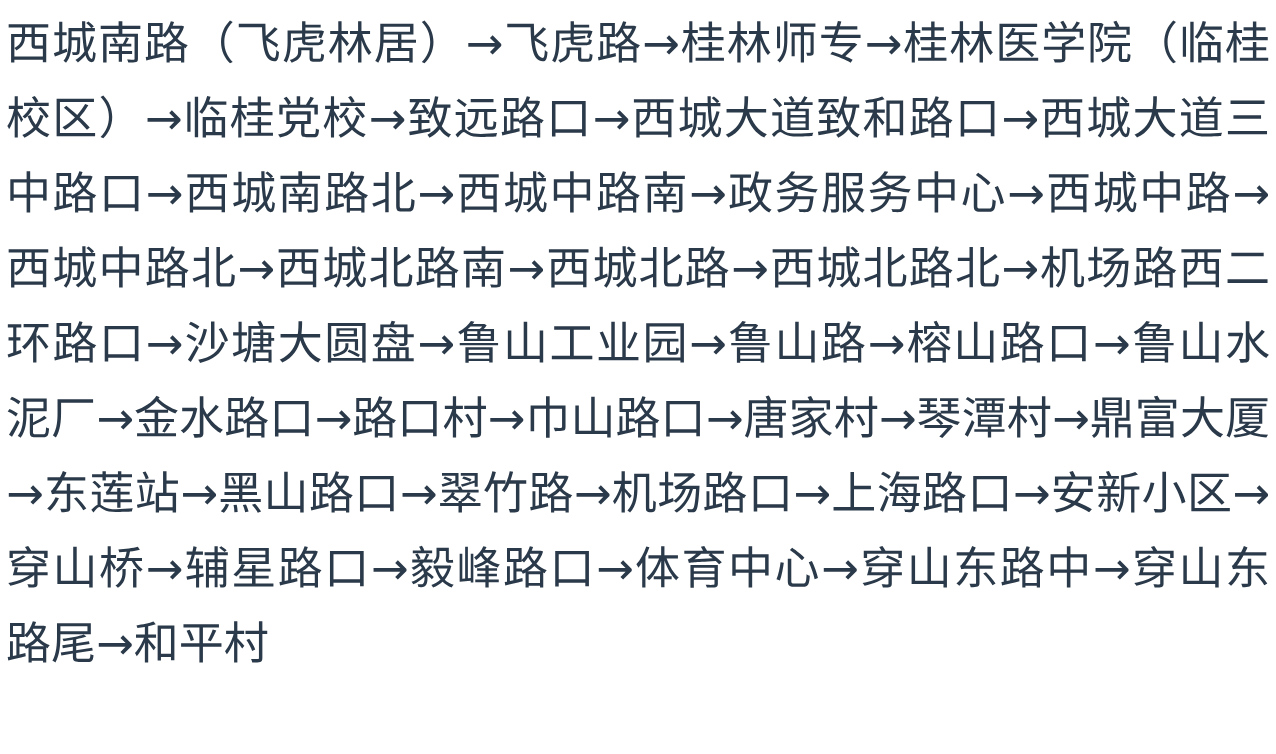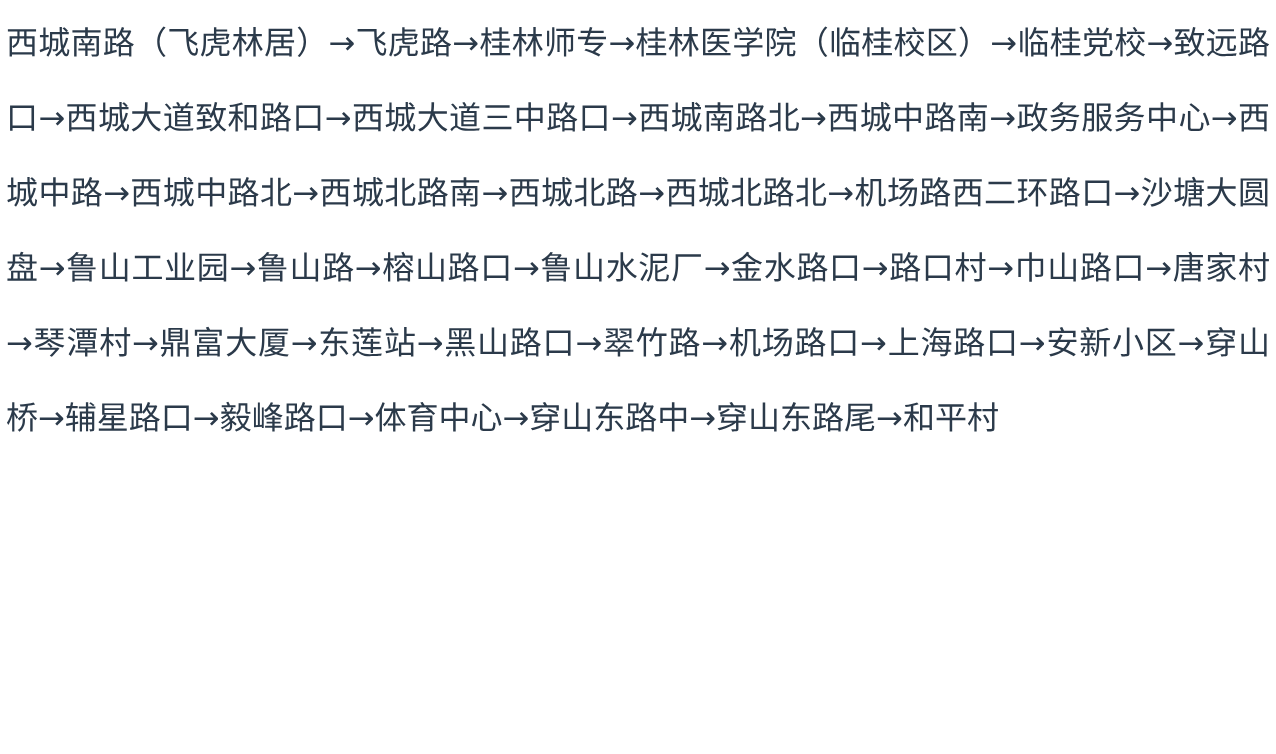--- a/index.html
+++ b/index.html
@@ -15,21 +15,21 @@
   }
   .page {
     width: 1276px;
     height: 754px;
     box-sizing: border-box;
     padding: 6px 6px 0 6px;
     background: #ffffff;
   }
   .route-text {
     font-family: "DejaVu Sans", "Liberation Sans", sans-serif;
-    font-size: 32px;
+    font-size: 45px;
     line-height: 75px;
     color: #2b3a4a;
     letter-spacing: 0px;
     text-align: justify;
     text-justify: inter-character;
     word-break: break-all;
     margin: 0;
     padding: 0;
   }
 </style>

